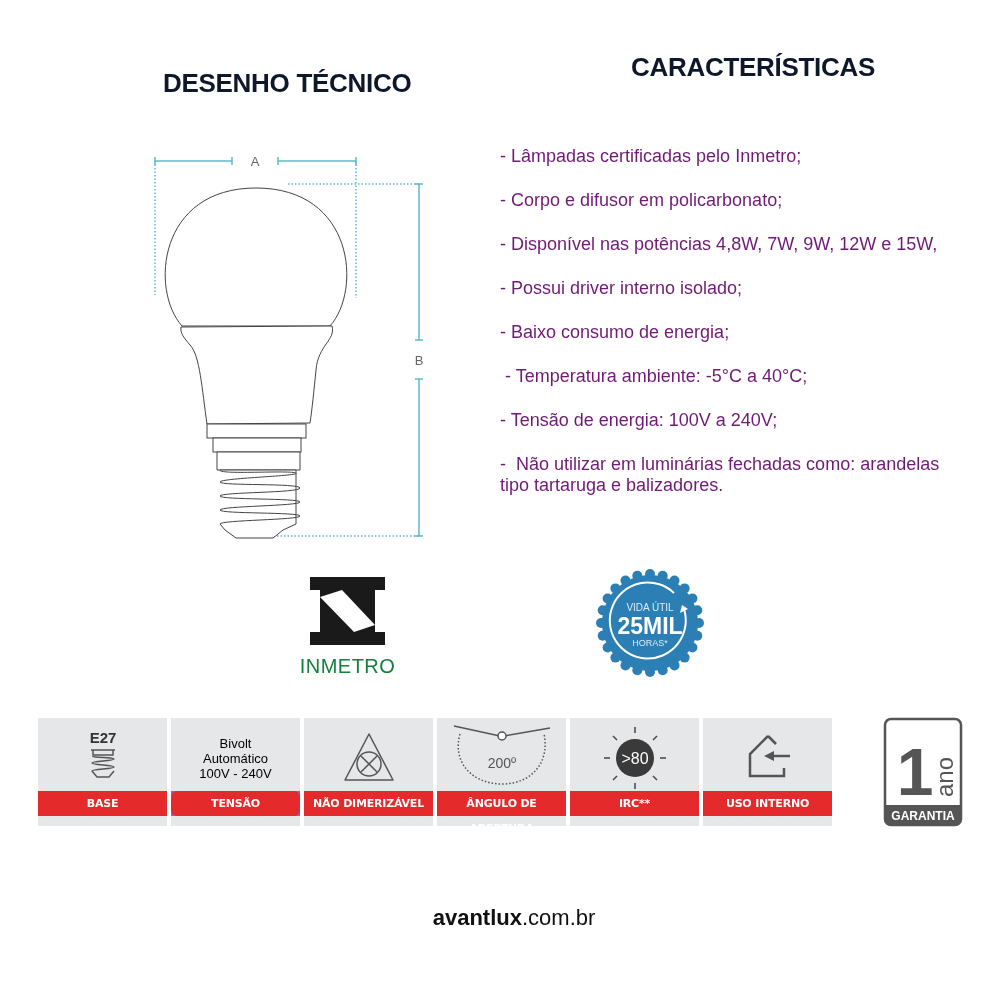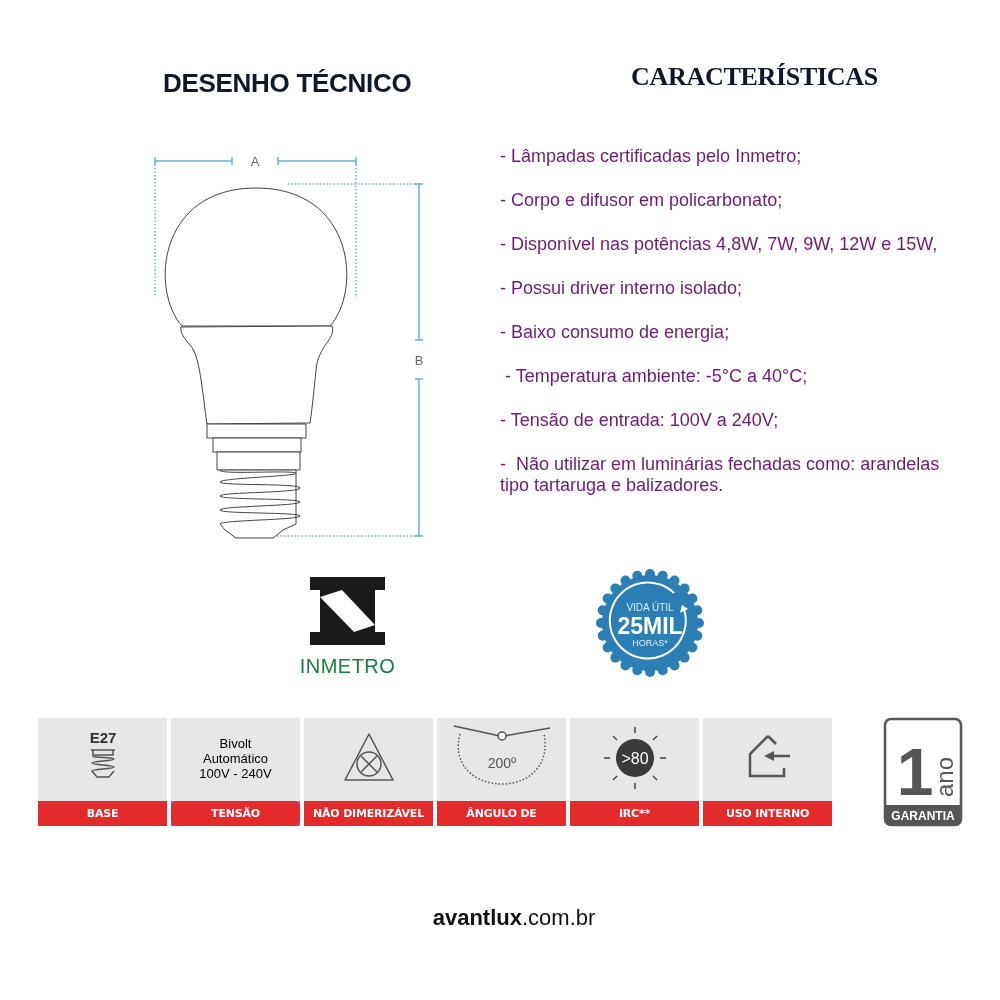--- a/index.html
+++ b/index.html
@@ -1,35 +1,35 @@
 <!DOCTYPE html>
 <html><head>
 <meta charset="utf-8">
 <style>
   html, body { margin: 0; padding: 0; background: #ffffff; }
   body { width: 1000px; height: 1000px; position: relative; overflow: hidden; font-family: "Liberation Sans", sans-serif; color: #111; }
   .section-title { position: absolute; color: #0f172a; font-size: 26px; font-weight: bold; letter-spacing: -0.3px; }
   #title-left { left: 163px; top: 68px; }
-  #title-right { left: 631px; top: 62px; font-family: Liberation Serif, serif; }
+  #title-right { left: 631px; top: 52px; }
 
   .drawing { position: absolute; left: 140px; top: 140px; width: 300px; height: 410px; }
 
   .features { position: absolute; left: 500px; top: 146px; width: 460px; font-size: 18px; line-height: 21px; color: #701a75; }
   .feature { margin: 0 0 23px 0; white-space: pre-wrap; }
 
   .inmetro { position: absolute; left: 290px; top: 575px; width: 115px; height: 105px; }
   .inmetro-text { position: absolute; left: 290px; top: 655px; width: 115px; text-align: center; font-weight: normal; font-size: 20px; letter-spacing: 0.5px; color: #15803d; }
 
   .badge { position: absolute; left: 596px; top: 569px; width: 108px; height: 108px; }
 
   .spec-row { position: absolute; left: 38px; top: 718px; display: flex; gap: 4px; }
   .spec { width: 129px; height: 108px; background: #e6e7e9; position: relative; }
   .spec .icon-area { position: absolute; left: 0; top: 0; width: 100%; height: 80px; display: flex; align-items: center; justify-content: center; }
   .spec .label { position: absolute; left: 0; bottom: 0; width: 100%; height: 25px; background: #e42a2a; color: #fff; font-size: 11px; font-weight: bold; text-align: center; line-height: 25px; letter-spacing: -0.2px; font-family: "DejaVu Sans", sans-serif; transform: scaleX(0.85); transform-origin: center; }
-  .spec .label-wrap { position: absolute; left: 0; bottom: 0; width: 100%; height: 25px; background: #8b5cf6; }
+  .spec .label-wrap { position: absolute; left: 0; bottom: 10px; width: 100%; height: 25px; background: #8b5cf6; }
   .tension-text { color: #000000; font-size: 13px; text-align: center; line-height: 15px; }
 
   .warranty { position: absolute; left: 883px; top: 717px; width: 80px; height: 110px; }
 
   .footer { position: absolute; left: 0; top: 905px; width: 1000px; text-align: center; font-size: 22px; color: #111; }
   .footer b { font-weight: bold; margin-left: 28px; }
 </style>
 </head>
 <body>
 
@@ -67,21 +67,21 @@
   </g>
 </svg>
 
 <div class="features">
   <div class="feature">- Lâmpadas certificadas pelo Inmetro;</div>
   <div class="feature">- Corpo e difusor em policarbonato;</div>
   <div class="feature">- Disponível nas potências 4,8W, 7W, 9W, 12W e 15W,</div>
   <div class="feature">- Possui driver interno isolado;</div>
   <div class="feature">- Baixo consumo de energia;</div>
   <div class="feature"> - Temperatura ambiente: -5°C a 40°C;</div>
-  <div class="feature">- Tensão de entrada: 100V a 240V;</div>
+  <div class="feature">- Tensão de energia: 100V a 240V;</div>
   <div class="feature">-  Não utilizar em luminárias fechadas como: arandelas tipo tartaruga e balizadores.</div>
 </div>
 
 <svg class="inmetro" viewBox="0 0 115 105" xmlns="http://www.w3.org/2000/svg">
   <rect x="20" y="2" width="75" height="13" fill="#1a1a1a"></rect>
   <rect x="20" y="57" width="75" height="13" fill="#1a1a1a"></rect>
   <rect x="30" y="15" width="55" height="42" fill="#1a1a1a"></rect>
   <polygon points="30,22 52,15 85,50 64,57" fill="#fff"></polygon>
 </svg>
 <div class="inmetro-text">INMETRO</div>

